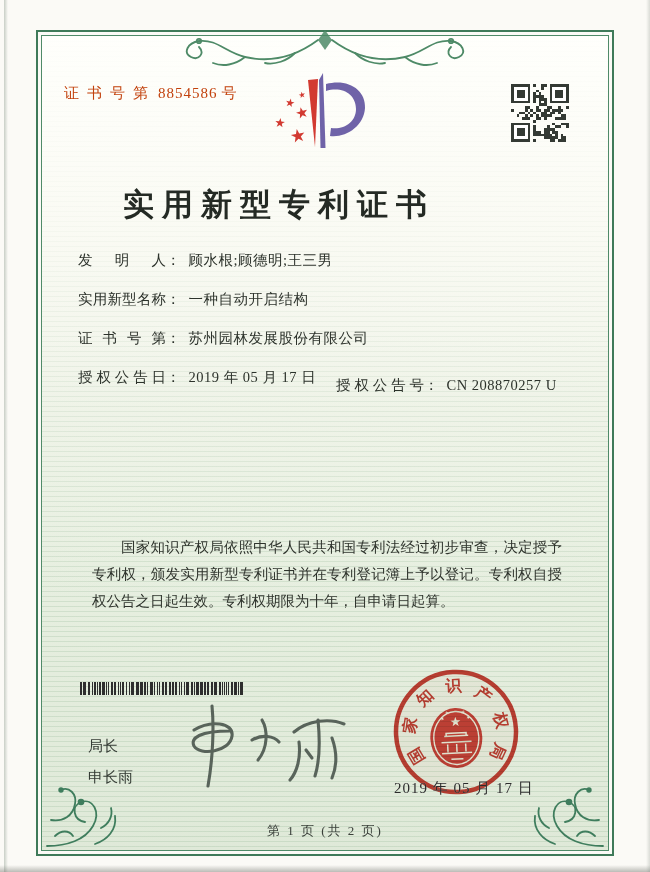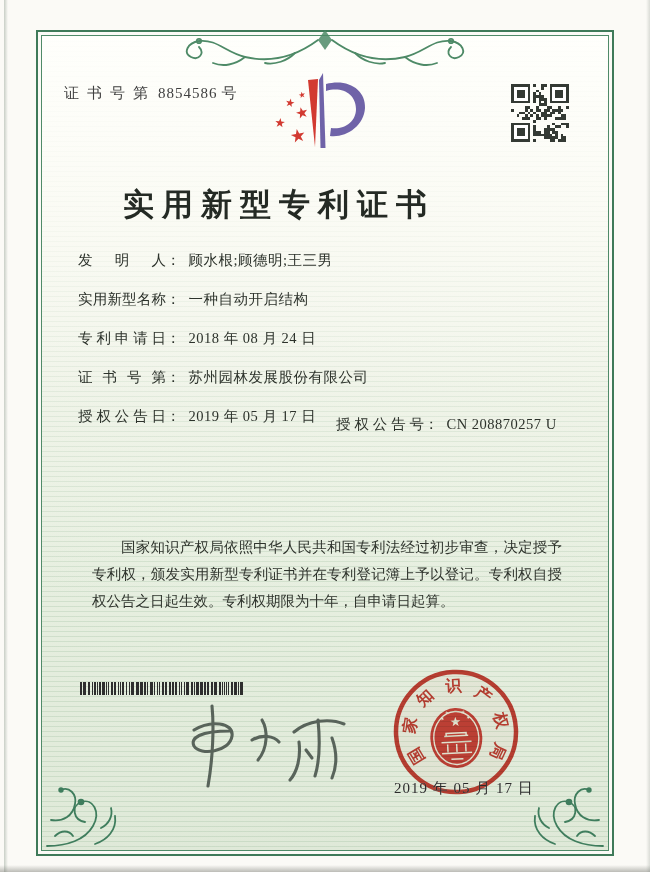--- a/index.html
+++ b/index.html
@@ -33,21 +33,21 @@
     position:absolute;left:0;top:0;right:0;bottom:0;
     background:
       linear-gradient(180deg,rgba(255,255,252,.95) 0%,rgba(252,252,246,.8) 22%,rgba(240,245,234,.35) 45%,rgba(226,237,221,0) 70%),
       repeating-linear-gradient(180deg,rgba(130,172,135,.22) 0px,rgba(130,172,135,.22) 1px,rgba(255,255,255,0) 1px,rgba(255,255,255,0) 5px),
       linear-gradient(180deg,#fbfbf3 0%,#f2f4ea 35%,#e7efe0 65%,#dfe9d8 100%);
   }
 
   .orn{position:absolute;pointer-events:none;}
 
   .cert-no{
-    position:absolute;left:64px;top:84px;font-size:15px;color:#404040;
+    position:absolute;left:64px;top:84px;font-size:15px;color:#c2410c;
     white-space:nowrap;
   }
   .cert-no .sp{letter-spacing:8px;}
   .cert-no .num{letter-spacing:1px;padding-left:2px;}
   .cert-no .suf{padding-left:4px;}
 
   .logo{position:absolute;left:268px;top:70px;width:100px;height:86px;}
   .qr{position:absolute;left:511px;top:84px;width:58px;height:58px;}
 
   .title{
@@ -284,23 +284,20 @@
   <div class="title">实用新型专利证书</div>
 
   <div class="fields">
     <div class="frow">
       <span class="flabel">发明人</span><span class="fcolon">：</span><span class="fvalue">顾水根;顾德明;王三男</span>
     </div>
     <div class="frow">
       <span class="flabel">实用新型名称</span><span class="fcolon">：</span><span class="fvalue">一种自动开启结构</span>
     </div>
     <div class="frow">
-      <span class="flabel">专利申请日</span><span class="fcolon">：</span><span class="fvalue">2018 年 08 月 24 日</span>
-    </div>
-    <div class="frow">
       <span class="flabel">证书号第</span><span class="fcolon">：</span><span class="fvalue">苏州园林发展股份有限公司</span>
     </div>
     <div class="frow">
       <span class="flabel">授权公告日</span><span class="fcolon">：</span><span class="fvalue">2019 年 05 月 17 日</span>
       <span class="fpair2">
         <span class="flabel">授权公告号</span><span class="fcolon">：</span><span class="fvalue">CN 208870257 U</span>
       </span>
     </div>
   </div>
 
@@ -356,20 +353,24 @@
       <rect x="142" y="0" width="1" height="13" fill="#2e2e2e"></rect>
       <rect x="144" y="0" width="1" height="13" fill="#2e2e2e"></rect>
       <rect x="146" y="0" width="1" height="13" fill="#2e2e2e"></rect>
       <rect x="148" y="0" width="1" height="13" fill="#2e2e2e"></rect>
       <rect x="151" y="0" width="2" height="13" fill="#2e2e2e"></rect>
       <rect x="154" y="0" width="3" height="13" fill="#2e2e2e"></rect>
       <rect x="158" y="0" width="1" height="13" fill="#2e2e2e"></rect>
       <rect x="160" y="0" width="3" height="13" fill="#2e2e2e"></rect>
     </svg>
 
+  <div class="director">
+    <div>局长</div>
+    <div>申长雨</div>
+  </div>
 
   <svg class="signature" viewBox="0 0 175 102">
     <g stroke="#47524a" stroke-width="3.1" fill="none" stroke-linecap="round" stroke-linejoin="round" opacity=".88">
       <path d="M30,10 C32,30 31,62 26,90"></path>
       <path d="M12,34 C28,24 52,26 50,40 C48,56 18,60 12,50 C8,42 18,35 48,35"></path>
       <path d="M80,24 C86,34 86,52 76,64"></path>
       <path d="M70,44 C80,38 92,40 97,46"></path>
       <path d="M112,36 C126,24 148,22 162,28"></path>
       <path d="M136,24 C138,44 138,64 133,80"></path>
       <path d="M117,46 C119,62 115,76 108,84"></path>
@@ -407,13 +408,14 @@
         <path d="M51,76 h30"></path>
         <path d="M56,70 v-3 h20 v3"></path>
         <path d="M57,86 v-8 M66,86 v-8 M75,86 v-8"></path>
         <path d="M51,87 h30"></path>
         <path d="M60,93 h12"></path>
       </g>
     </g>
   </svg>
   <div class="seal-date">2019 年 05 月 17 日</div>
 
+  <div class="footer">第 1 页 (共 2 页)</div>
 </div>
 
 </body></html>

